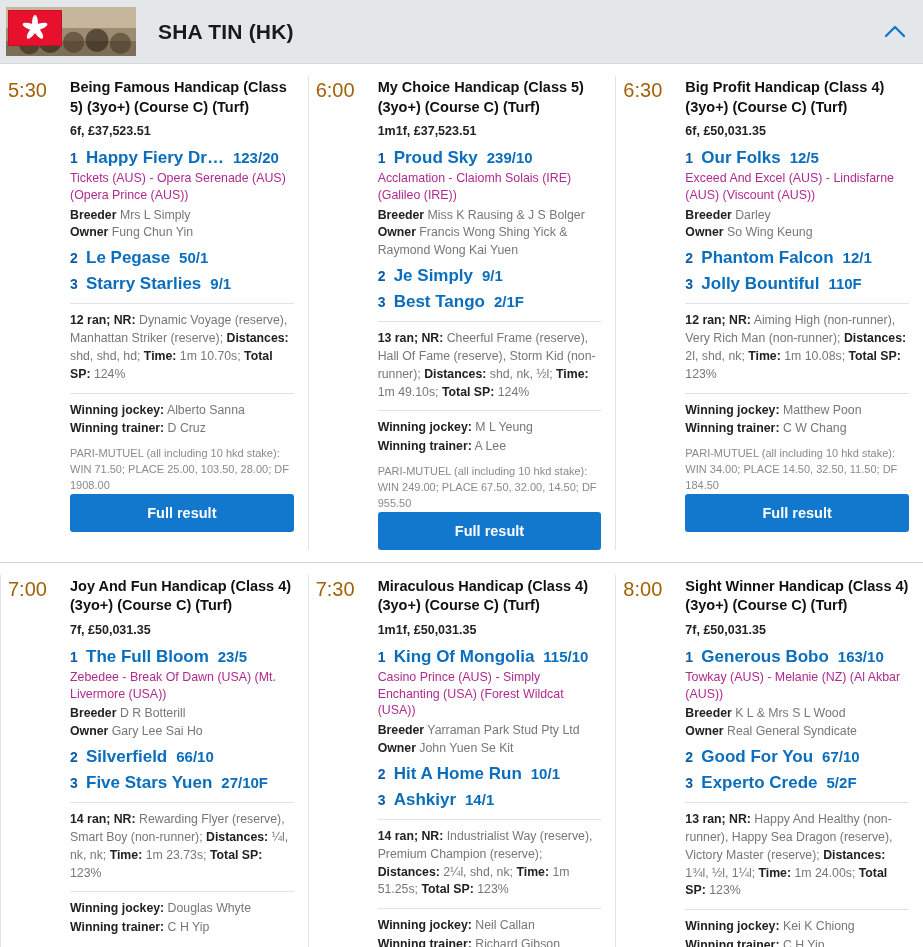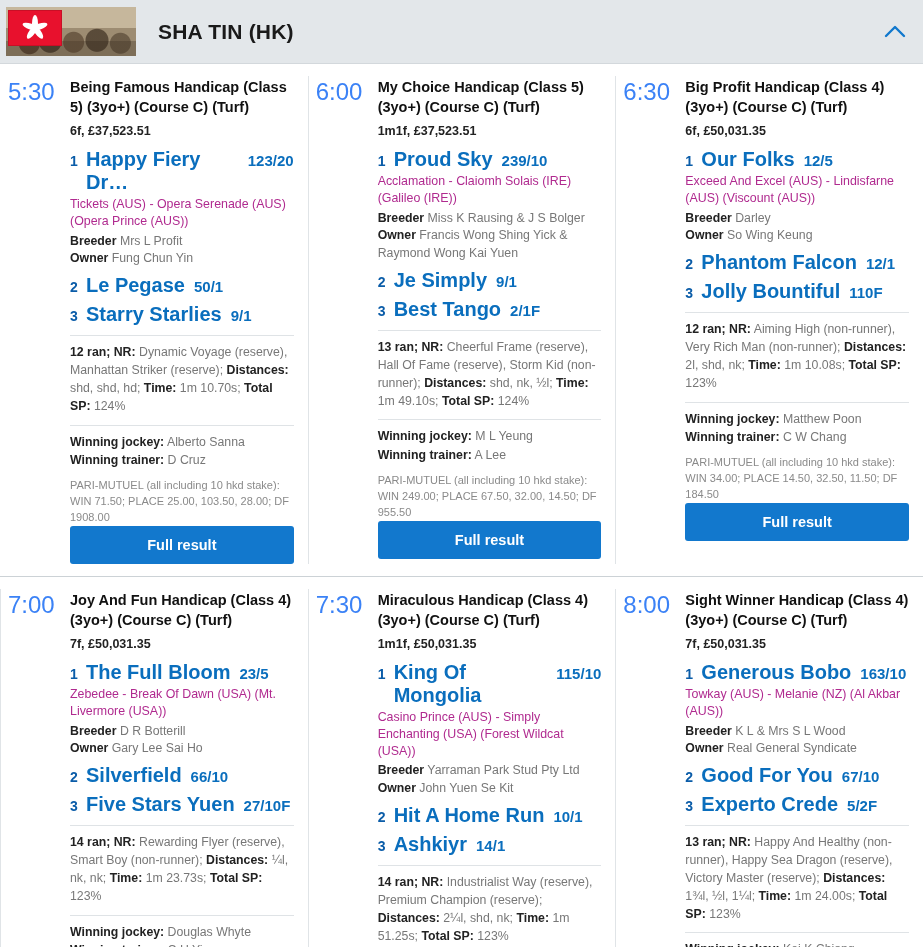--- a/index.html
+++ b/index.html
@@ -96,22 +96,22 @@
   }
   .race-cell.row2 { border-bottom: none; }
   .race-cell + .race-cell::before {
     content: "";
     position: absolute;
     left: 0; top: 12px; bottom: 12px;
     width: 1px;
     background: #e0e4e7;
   }
   .time {
-    font-size: 24px;
-    color: #3b82f6;
+    font-size: 20px;
+    color: #a16207;
     width: 54px;
     flex: 0 0 54px;
     line-height: 1.1;
     padding-top: 1px;
   }
   .race-body { flex: 1 1 auto; min-width: 0; }
 
   .race-title {
     font-size: 14.5px;
     font-weight: bold;
@@ -134,21 +134,21 @@
     align-items: baseline;
     gap: 7px;
   }
   .pos {
     font-size: 14px;
     font-weight: bold;
     color: #0a5ca8;
     min-width: 9px;
   }
   .horse {
-    font-size: 20px;
+    font-size: 17px;
     font-weight: bold;
     color: #0a6ebd;
     cursor: pointer;
   }
   .odds {
     font-size: 15px;
     font-weight: bold;
     color: #0a6ebd;
     margin-left: 2px;
     text-align: right;
@@ -229,21 +229,21 @@
         <div class="race-title">Being Famous Handicap (Class 5) (3yo+) (Course C) (Turf)</div>
         <div class="race-meta">6f, £37,523.51</div>
 
         <div class="runner">
           <div class="runner-line">
             <span class="pos">1</span>
             <span class="horse">Happy Fiery Dr…</span>
             <span class="odds">123/20</span>
           </div>
           <div class="breeding">Tickets (AUS) - Opera Serenade (AUS) (Opera Prince (AUS))</div>
-          <div class="kv"><b>Breeder</b> <span>Mrs L Profit</span></div>
+          <div class="kv"><b>Breeder</b> <span>Mrs L Simply</span></div>
           <div class="kv"><b>Owner</b> <span>Fung Chun Yin</span></div>
         </div>
 
         <div class="minor-runner">
           <div class="runner-line">
             <span class="pos">2</span>
             <span class="horse">Le Pegase</span>
             <span class="odds">50/1</span>
           </div>
         </div>

